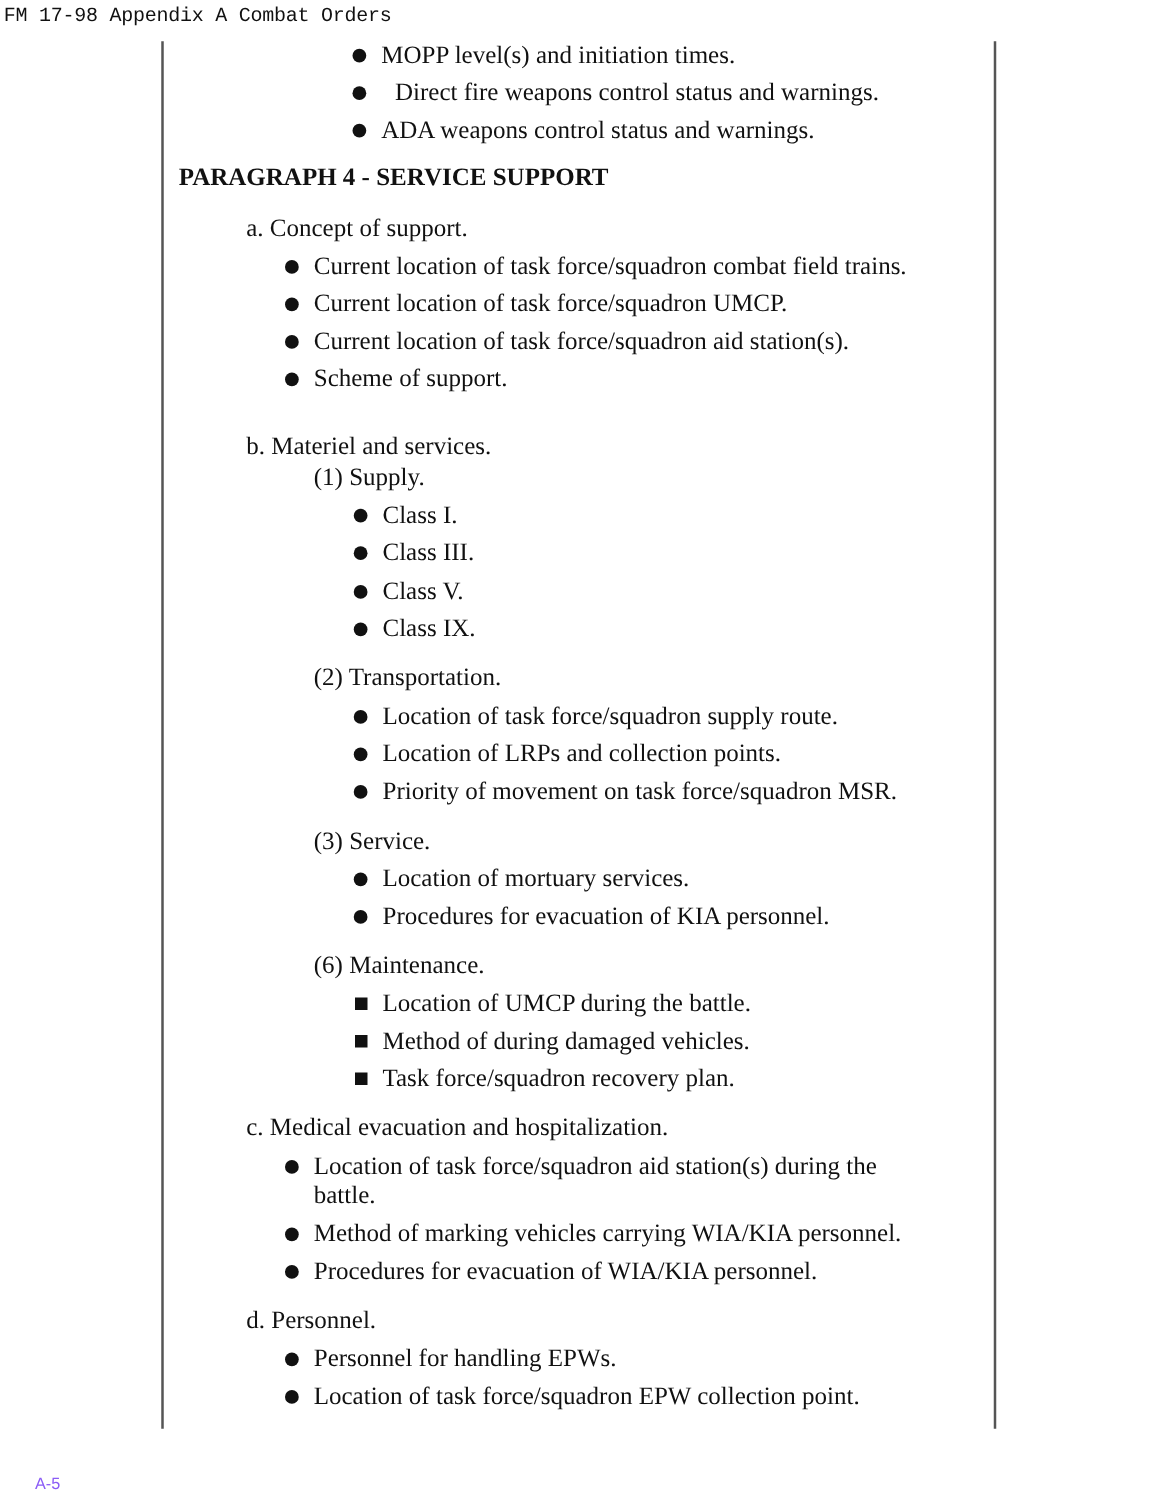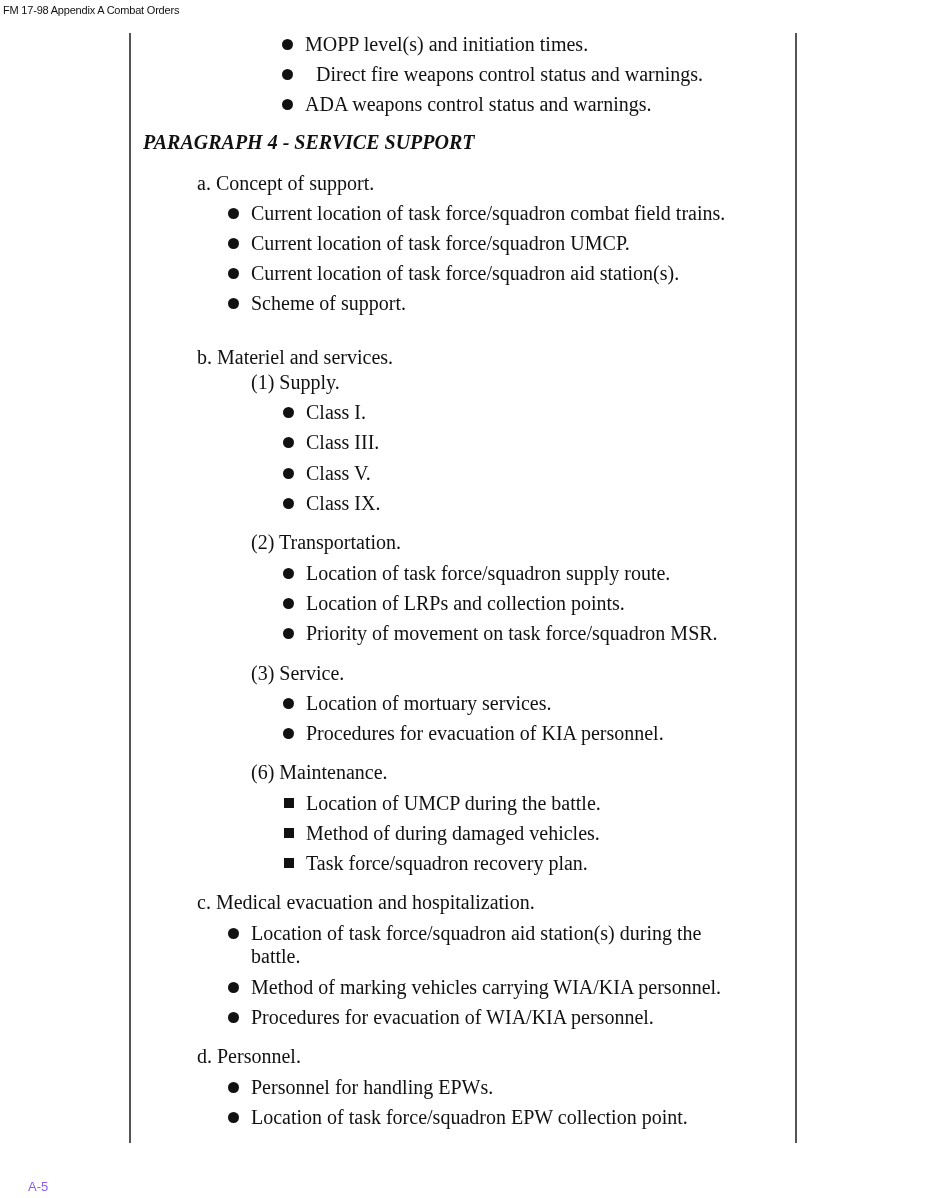--- a/index.html
+++ b/index.html
@@ -1,35 +1,35 @@
 <!DOCTYPE html>
 <html><head>
 <meta charset="utf-8">
 <style>
   html, body { margin: 0; padding: 0; background: #ffffff; }
   body { width: 926px; height: 1198px; position: relative; overflow: hidden; color: #000; }
   .running-head {
     position: absolute; left: 3px; top: 4px;
-    font-family: Liberation Sans, sans-serif; font-size: 11px; color: #111;
+    font-family: Liberation Mono, monospace; font-size: 16px; color: #111;
     letter-spacing: -0.2px;
   }
   .page-num {
     position: absolute; left: 28px; top: 1179px;
     font-family: "Liberation Sans", sans-serif; font-size: 13px; color: #8b5cf6;
   }
   .rule {
     position: absolute; width: 2px; background: #555; top: 33px; height: 1110px;
   }
   .rule.left { left: 129px; }
   .rule.right { left: 795px; }
   .doc {
     font-family: "Liberation Serif", serif; font-size: 20px; color: #111;
   }
   .line { position: absolute; white-space: nowrap; line-height: 24px; }
-  .heading { font-weight: bold; font-size: 20px; font-style: italic; }
+  .heading { font-weight: bold; font-size: 20px; }
   .bullet { position: absolute; width: 11px; height: 11px; background: #111; border-radius: 50%; }
   .square { position: absolute; width: 10px; height: 10px; background: #111; }
 </style>
 </head>
 <body>
 
 <div class="running-head">FM 17-98 Appendix A Combat Orders</div>
 
 <div class="rule left"></div>
 <div class="rule right"></div>

